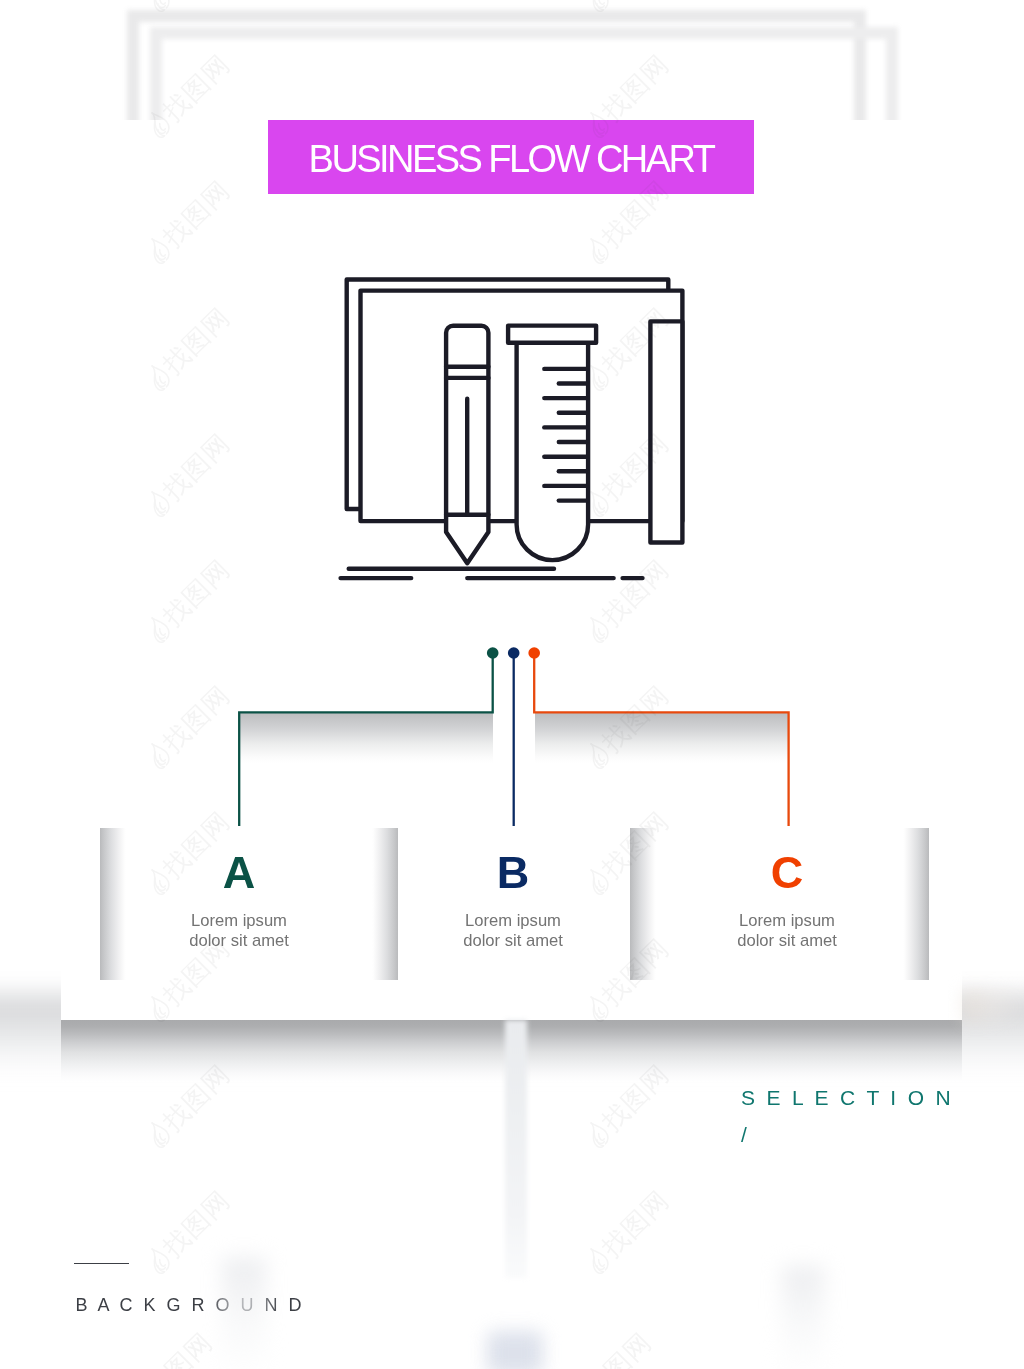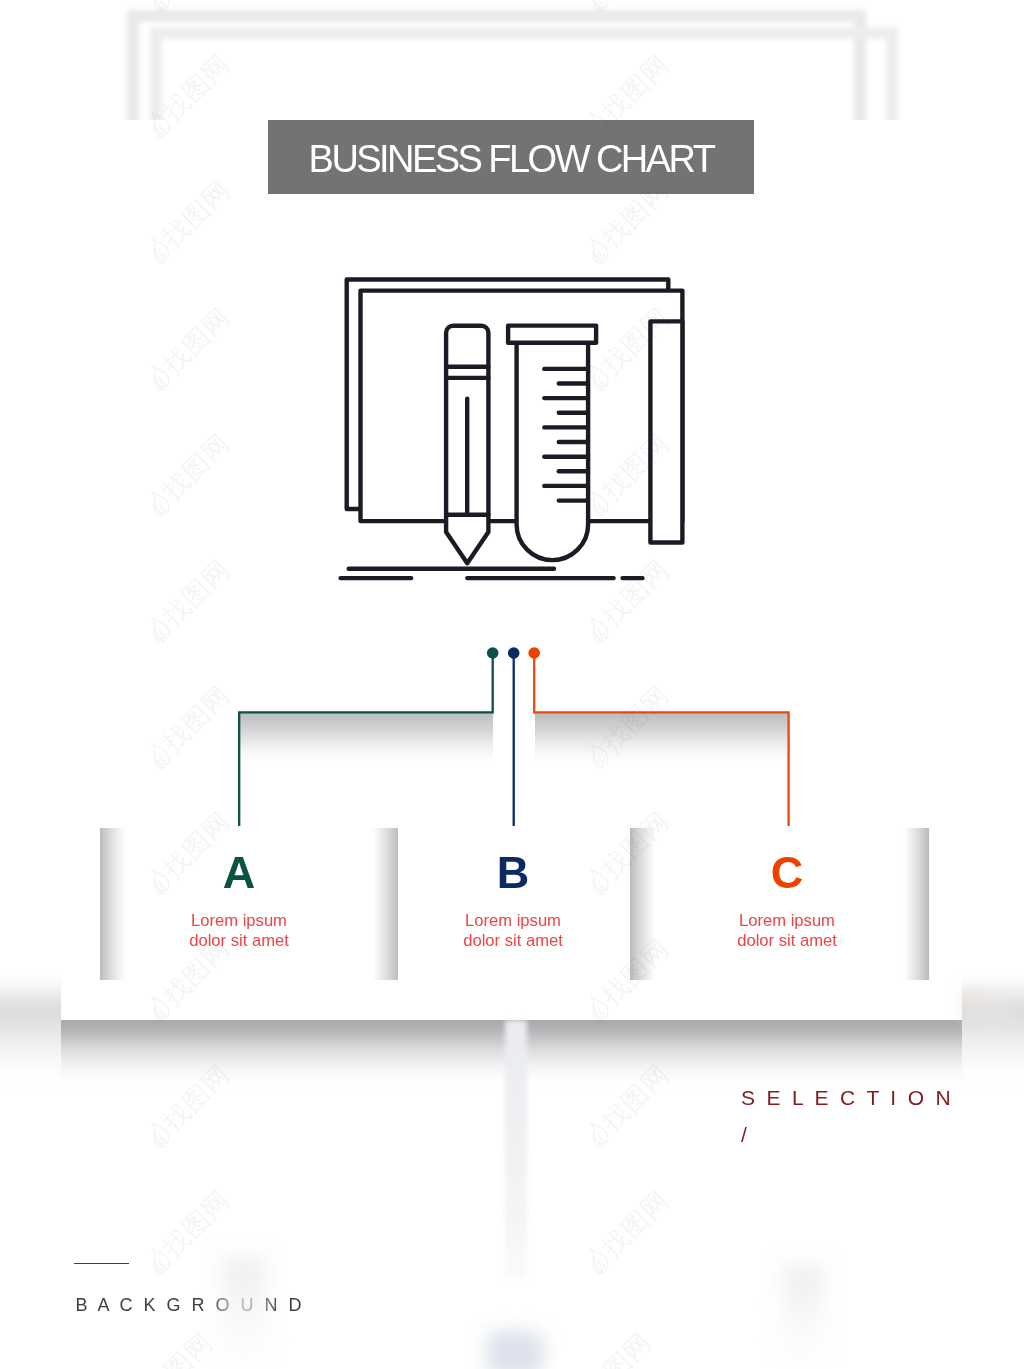--- a/index.html
+++ b/index.html
@@ -17,21 +17,21 @@
       background:linear-gradient(180deg,rgba(205,206,209,.82) 0%,rgba(212,213,215,.82) 26%,rgba(224,225,227,.78) 44%,rgba(238,239,240,.68) 64%,rgba(251,251,252,.4) 86%,rgba(255,255,255,0) 100%);
       filter:blur(11px);}
 
   
   .frame{position:absolute;box-sizing:border-box;filter:blur(2.6px);}
   .frame-outer{left:127px;top:9.5px;width:739px;height:160px;border:12px solid #e9e9ea;border-bottom:none;}
   .frame-inner{left:150px;top:26.5px;width:748px;height:150px;border:12px solid #ededee;border-bottom:none;}
   .frame-mask{position:absolute;left:0;top:119.5px;width:1024px;height:90px;background:#fff;}
 
   
-  .title-bar{position:absolute;left:268px;top:120px;width:486px;height:74px;background:#737373;}
+  .title-bar{position:absolute;left:268px;top:120px;width:486px;height:74px;background:#d946ef;}
   .title-text{position:absolute;left:0;top:2px;width:486px;height:74px;
       display:flex;align-items:center;justify-content:center;color:#fff;
       font-size:38px;letter-spacing:-2.55px;font-weight:400;line-height:1;}
 
   
   .icon-wrap{position:absolute;left:335px;top:265px;width:370px;height:325px;}
 
   
   .conn-svg{position:absolute;left:0;top:0;}
   .shadow-left{position:absolute;left:240px;top:713px;width:253px;height:50px;
@@ -41,24 +41,24 @@
 
   
   .card{position:absolute;left:61px;top:826px;width:901px;height:194px;background:#fff;}
   .divider{position:absolute;top:2px;width:26px;height:152px;}
   .div-l{background:linear-gradient(90deg,#b9babc 0%,#c6c7c9 14%,#dcdddf 42%,#f0f0f1 72%,#fdfdfd 94%,#fff 100%);}
   .div-r{background:linear-gradient(270deg,#b9babc 0%,#c6c7c9 14%,#dcdddf 42%,#f0f0f1 72%,#fdfdfd 94%,#fff 100%);}
 
   
   .step{position:absolute;width:230px;text-align:center;}
   .step-letter{font-size:45px;font-weight:bold;line-height:1;letter-spacing:0px;}
-  .step-desc{margin-top:16px;font-size:16.6px;line-height:20px;color:#ef4444;}
-
-  
-  .sel{position:absolute;left:741px;top:1079px;font-size:21px;color:#7f1d1d;
+  .step-desc{margin-top:16px;font-size:16.6px;line-height:20px;color:#737373;}
+
+  
+  .sel{position:absolute;left:741px;top:1079px;font-size:21px;color:#0f766e;
       letter-spacing:2.85px;line-height:37.2px;}
   .bg-rule{position:absolute;left:73.7px;top:1262.5px;width:55.5px;height:1.4px;background:#3c3f45;}
   .bg-label{position:absolute;left:75.5px;top:1295px;font-size:18px;color:#3c3f45;letter-spacing:3.0px;}
 
   
   .ghost-bar{position:absolute;left:505px;top:1020px;width:22px;height:258px;
       background:linear-gradient(180deg,#e9ebee 0%,#eef0f2 40%,#f3f4f6 75%,#fafbfc 100%);
       filter:blur(2.5px);}
   .ghost-blob{position:absolute;left:487px;top:1331px;width:56px;height:44px;border-radius:7px;
       background:#d7dce8;filter:blur(9px);opacity:.85;}

